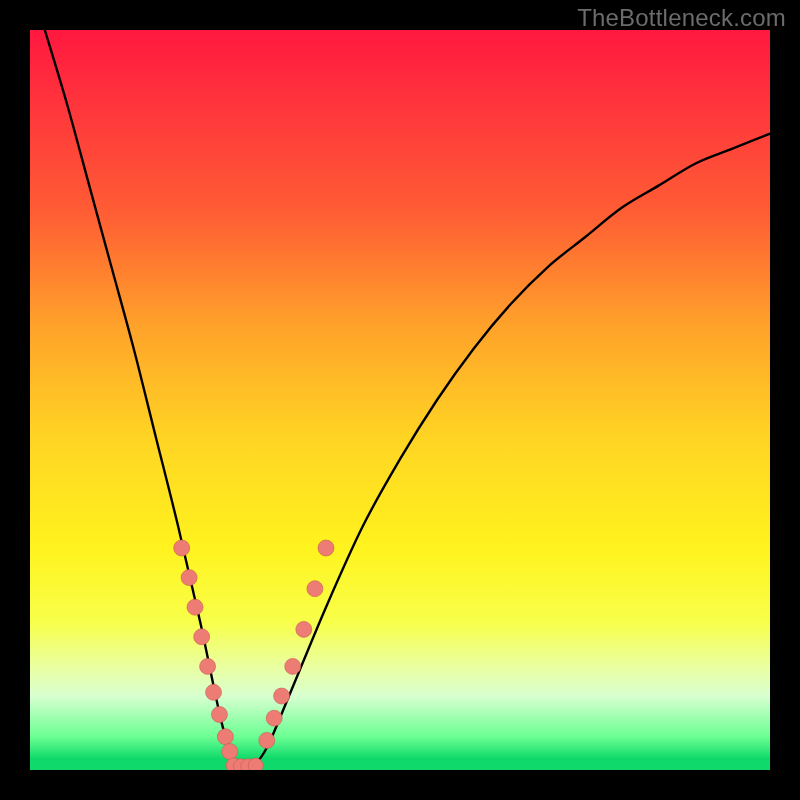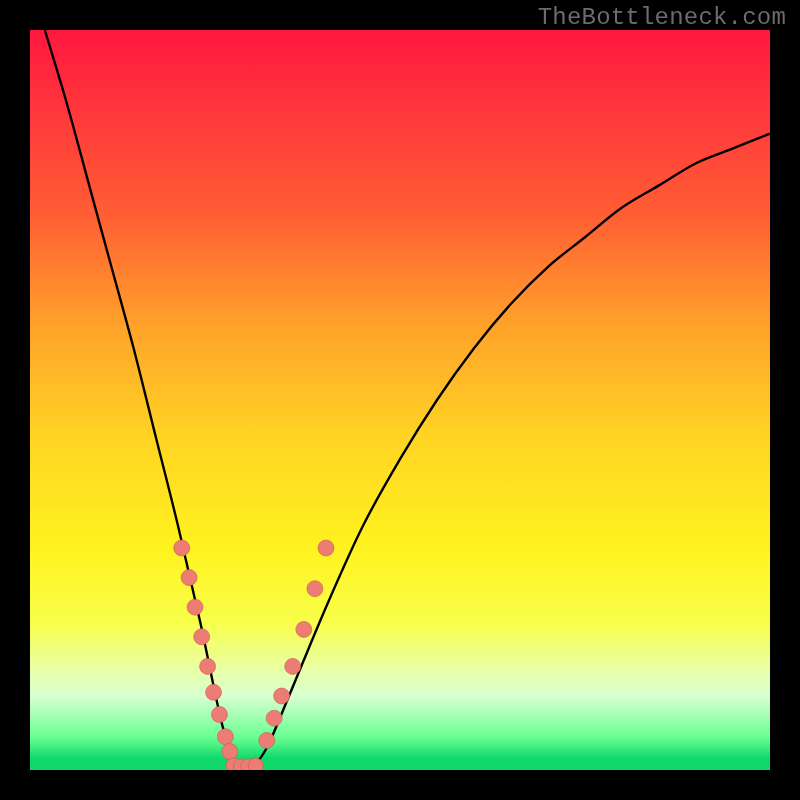--- a/index.html
+++ b/index.html
@@ -37,21 +37,21 @@
     position: absolute;
     left: 0;
     top: 0;
     width: 100%;
     height: 100%;
   }
   .watermark {
     position: absolute;
     top: 4px;
     right: 14px;
-    font-family: Liberation Mono, monospace;
+    font-family: Liberation Sans, sans-serif;
     font-size: 24px;
     color: #6b6b6b;
     letter-spacing: 0.2px;
   }
 </style>
 </head>
 <body>
 
 <div class="frame">
   <div class="plot">

